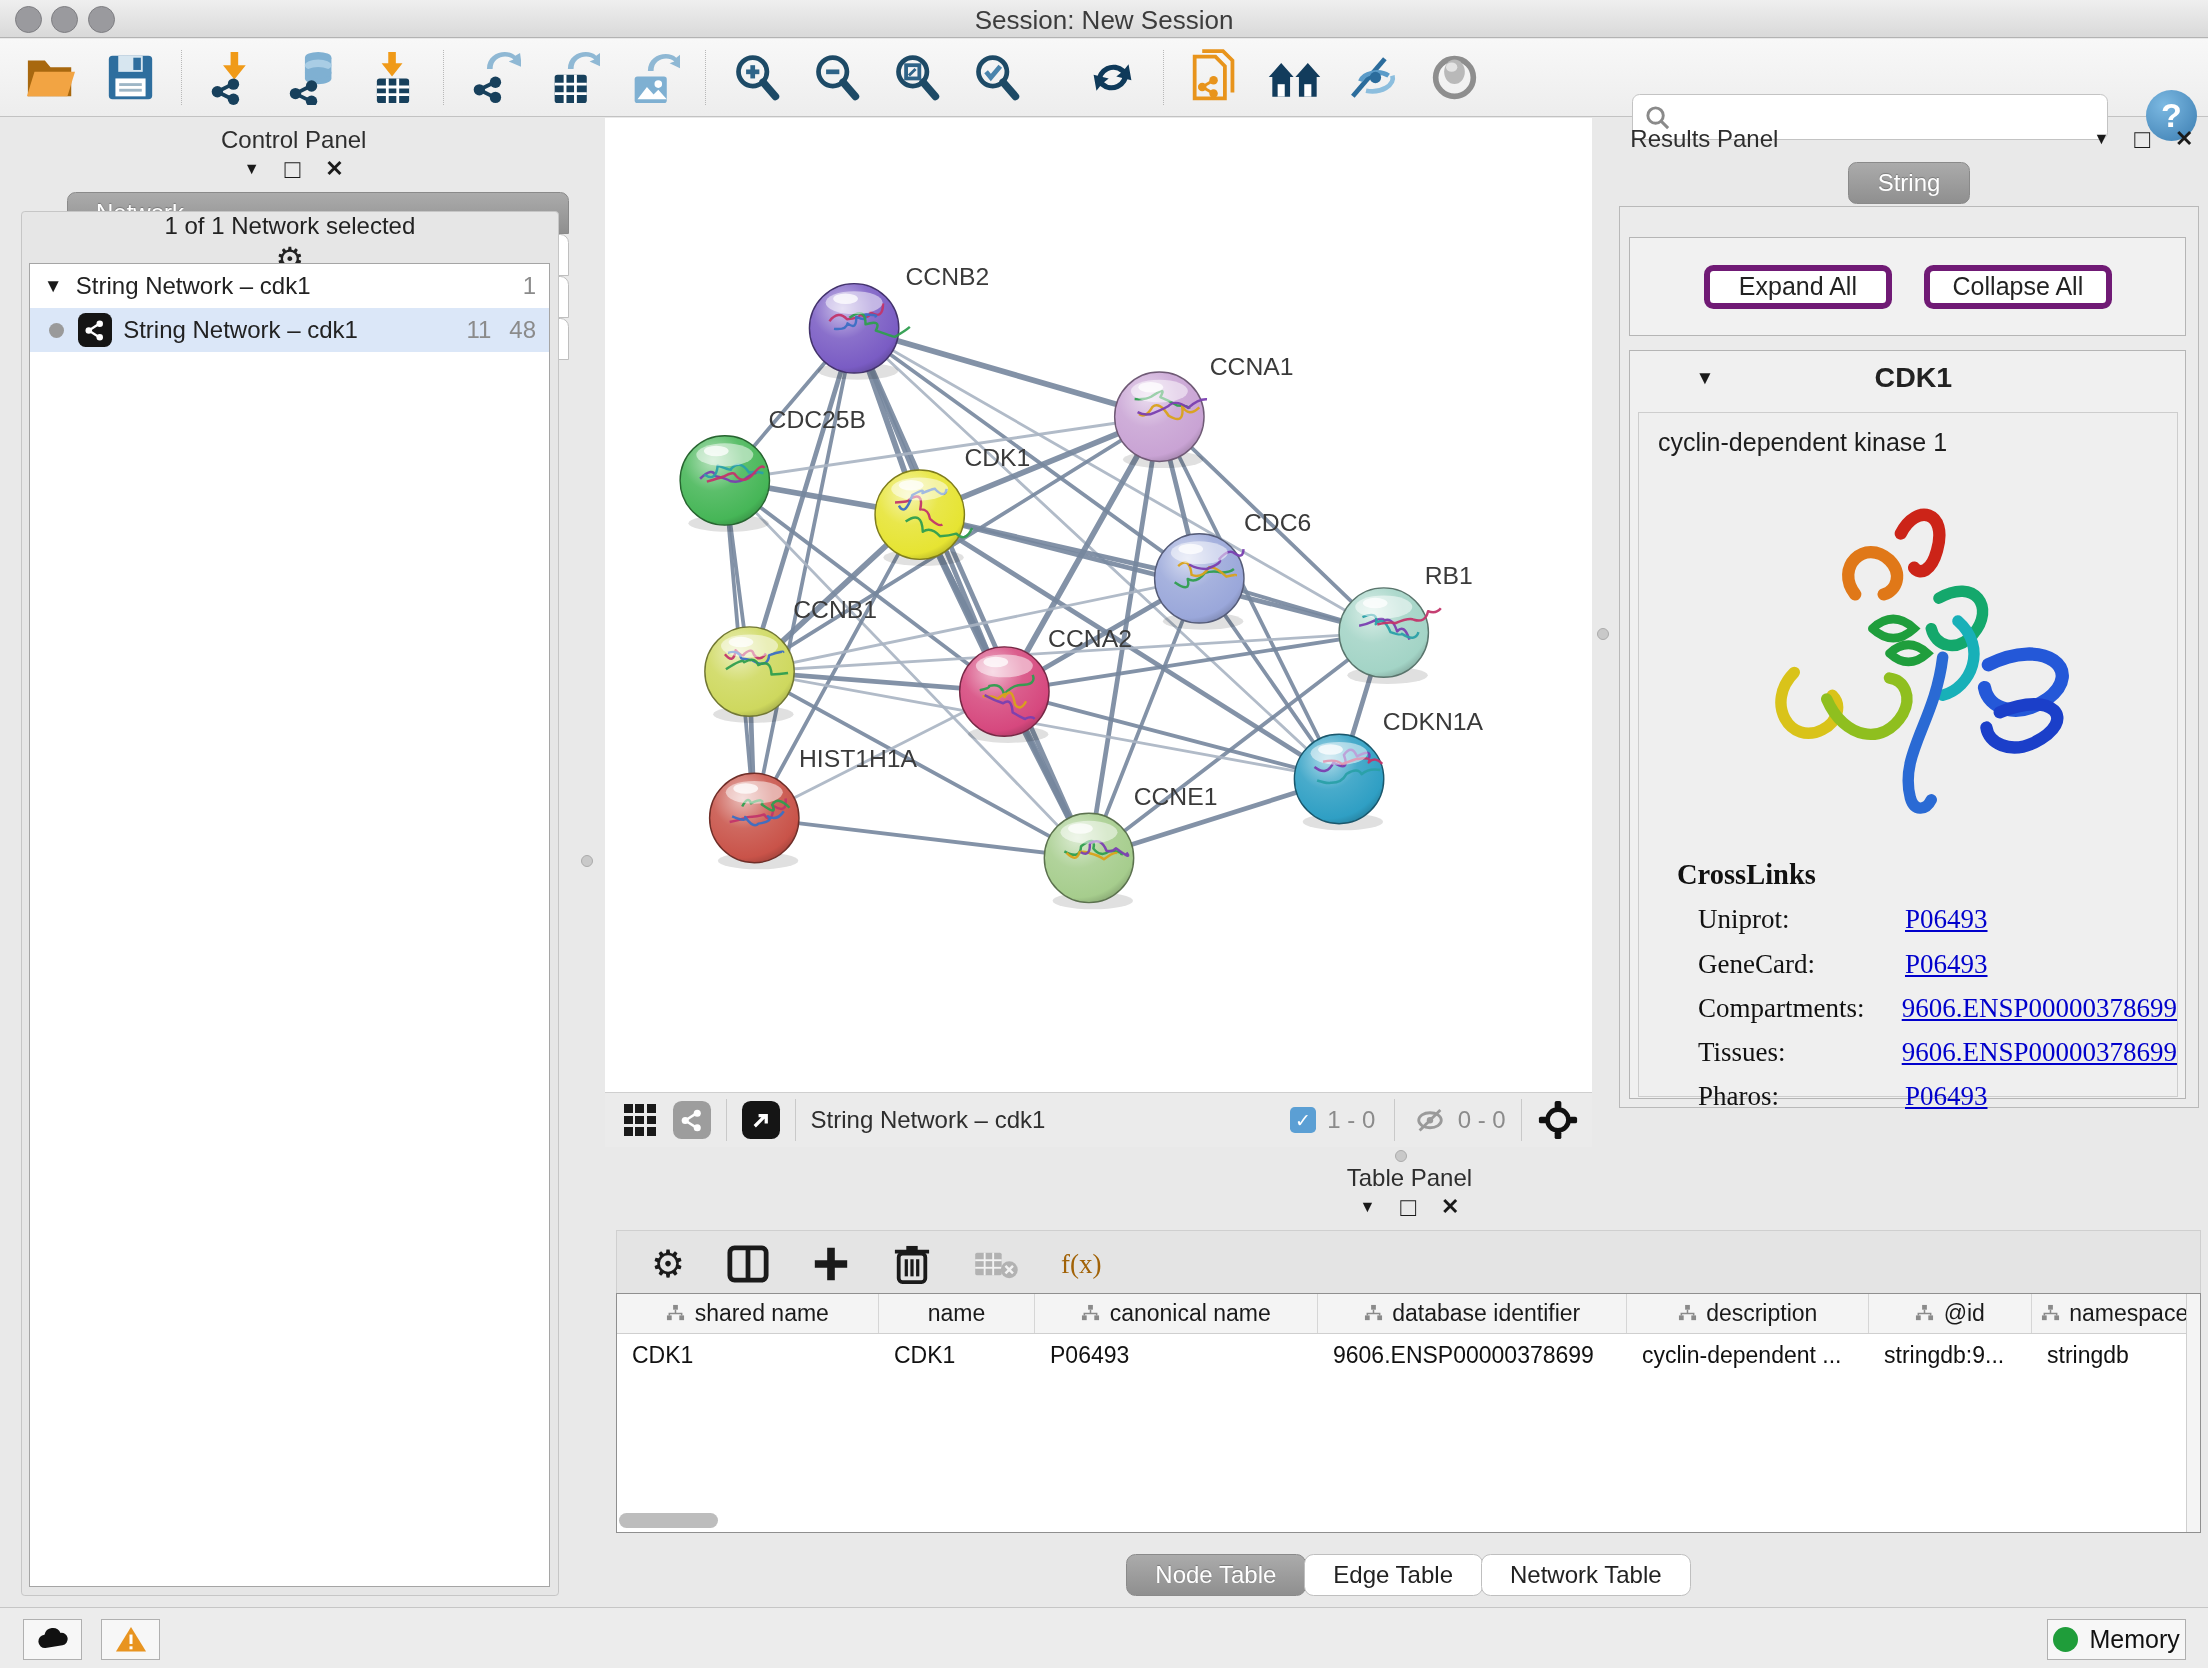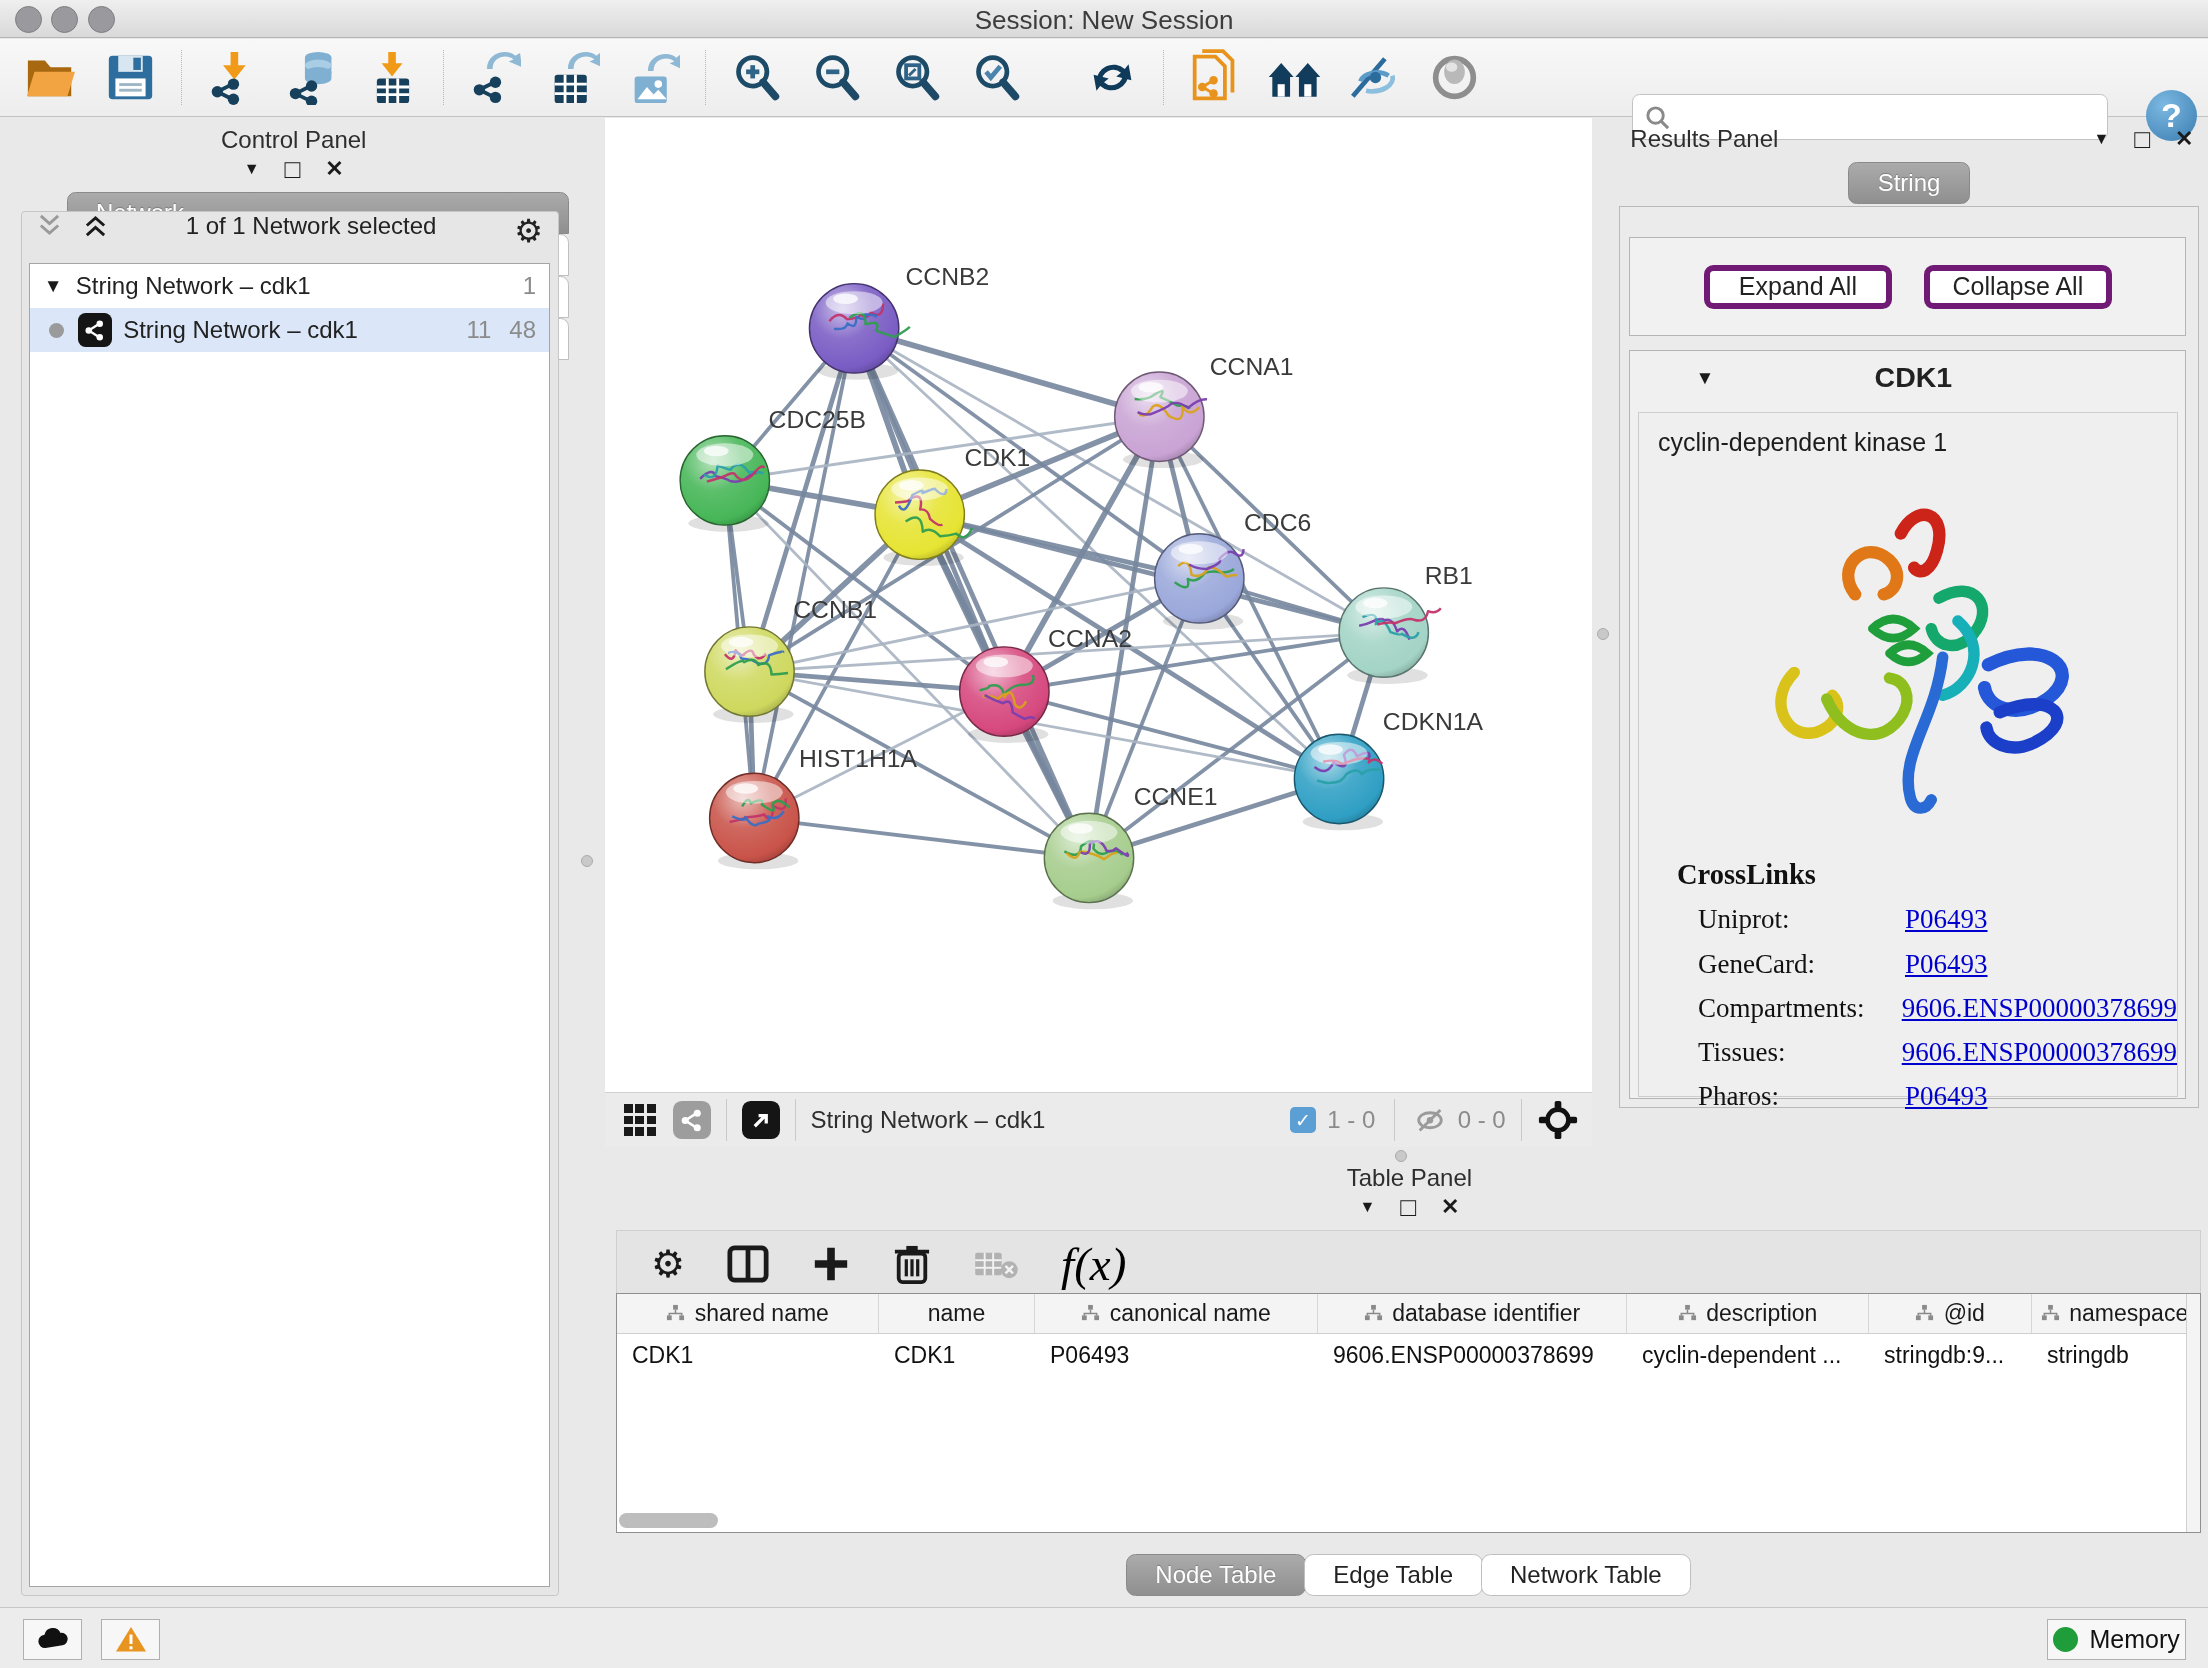--- a/index.html
+++ b/index.html
@@ -42,21 +42,21 @@
   .tab.active { background:linear-gradient(#ababab,#8f8f8f); color:#fff;
     border-color:#8a8a8a; text-shadow:0 -1px 1px rgba(0,0,0,.25); }
 
   
   .control-panel { position:absolute; left:9.5px; top:122px; width:559px; height:1480px; }
   .cp-head { display:flex; align-items:center; padding:3.8px 9.5px 1.9px 19px;flex-direction:column; }
   .cp-head .spacer { flex:1; }
   .cp-tabs { display:flex; padding-left:57px; margin-top:5.7px;flex-direction:column; }
   .cp-body { position:absolute; left:11.4px; top:89px; width:538px; height:1385px;
     background:#e6e6e6; border:1px solid #c6c6c6; border-radius:3.8px; }
-  .cp-list-head { display:flex; align-items:flex-start; height:49px; padding:0 15px; }
+  .cp-list-head { display:flex; align-items:center; height:49px; padding:0 15px;flex-direction:column; }
   .cp-list-head .summary { flex:1; text-align:center; font-size:24px; }
   .cp-list { position:absolute; left:7.6px; top:51px; right:7.6px; bottom:7.6px;
     background:#fff; border:1px solid #a5a5a5; }
   .net-row { display:flex; align-items:center; height:44px; font-size:24px; padding:0 13.3px; }
   .net-row .cnt { color:#8b8b8b; }
   .net-row.child { background:#dbe7f8; }
   .disc { color:#1a1a1a; font-size:19px; width:32px; }
   .dot { width:15px; height:15px; border-radius:50%; background:#9a9a9a; margin:0 13.3px 0 5.7px; }
   .string-chip { width:34px; height:34px; background:#151515; border-radius:7.6px;
     display:flex; align-items:center; justify-content:center; margin-right:11.4px; }
@@ -785,21 +785,21 @@
           </g>
           <g stroke="#fff" stroke-width="2">
             <line x1="2" y1="14" x2="30" y2="14"></line>
             <line x1="2" y1="22" x2="30" y2="22"></line>
             <line x1="12" y1="6" x2="12" y2="30"></line>
             <line x1="21" y1="6" x2="21" y2="30"></line>
           </g>
           <circle cx="38" cy="24" r="9" fill="#8a8a8a"></circle>
           <path d="M34 20l8 8m0-8l-8 8" stroke="#fff" stroke-width="2.6"></path>
         </svg>
-      <span style="font-family:'Liberation Serif',serif; font-style:italic; font-size:47px; color:#000000">f(x)</span>
+      <span style="font-family:'Liberation Serif',serif; font-size:27px; color:#a16207">f(x)</span>
     </div>
     <div class="tp-tablebox">
       <div class="thead" id="thead">
           <div class="th" style="width: 262px;">
             <svg width="19" height="19" viewBox="0 0 20 20">
               <rect x="7.5" y="1" width="5" height="5" fill="#8a8a8a"></rect>
               <rect x="1" y="12" width="5" height="5" fill="#8a8a8a"></rect>
               <rect x="14" y="12" width="5" height="5" fill="#8a8a8a"></rect>
               <path d="M10 6v4M3.5 12v-2h13v2" fill="none" stroke="#8a8a8a" stroke-width="1.6"></path>
             </svg>

